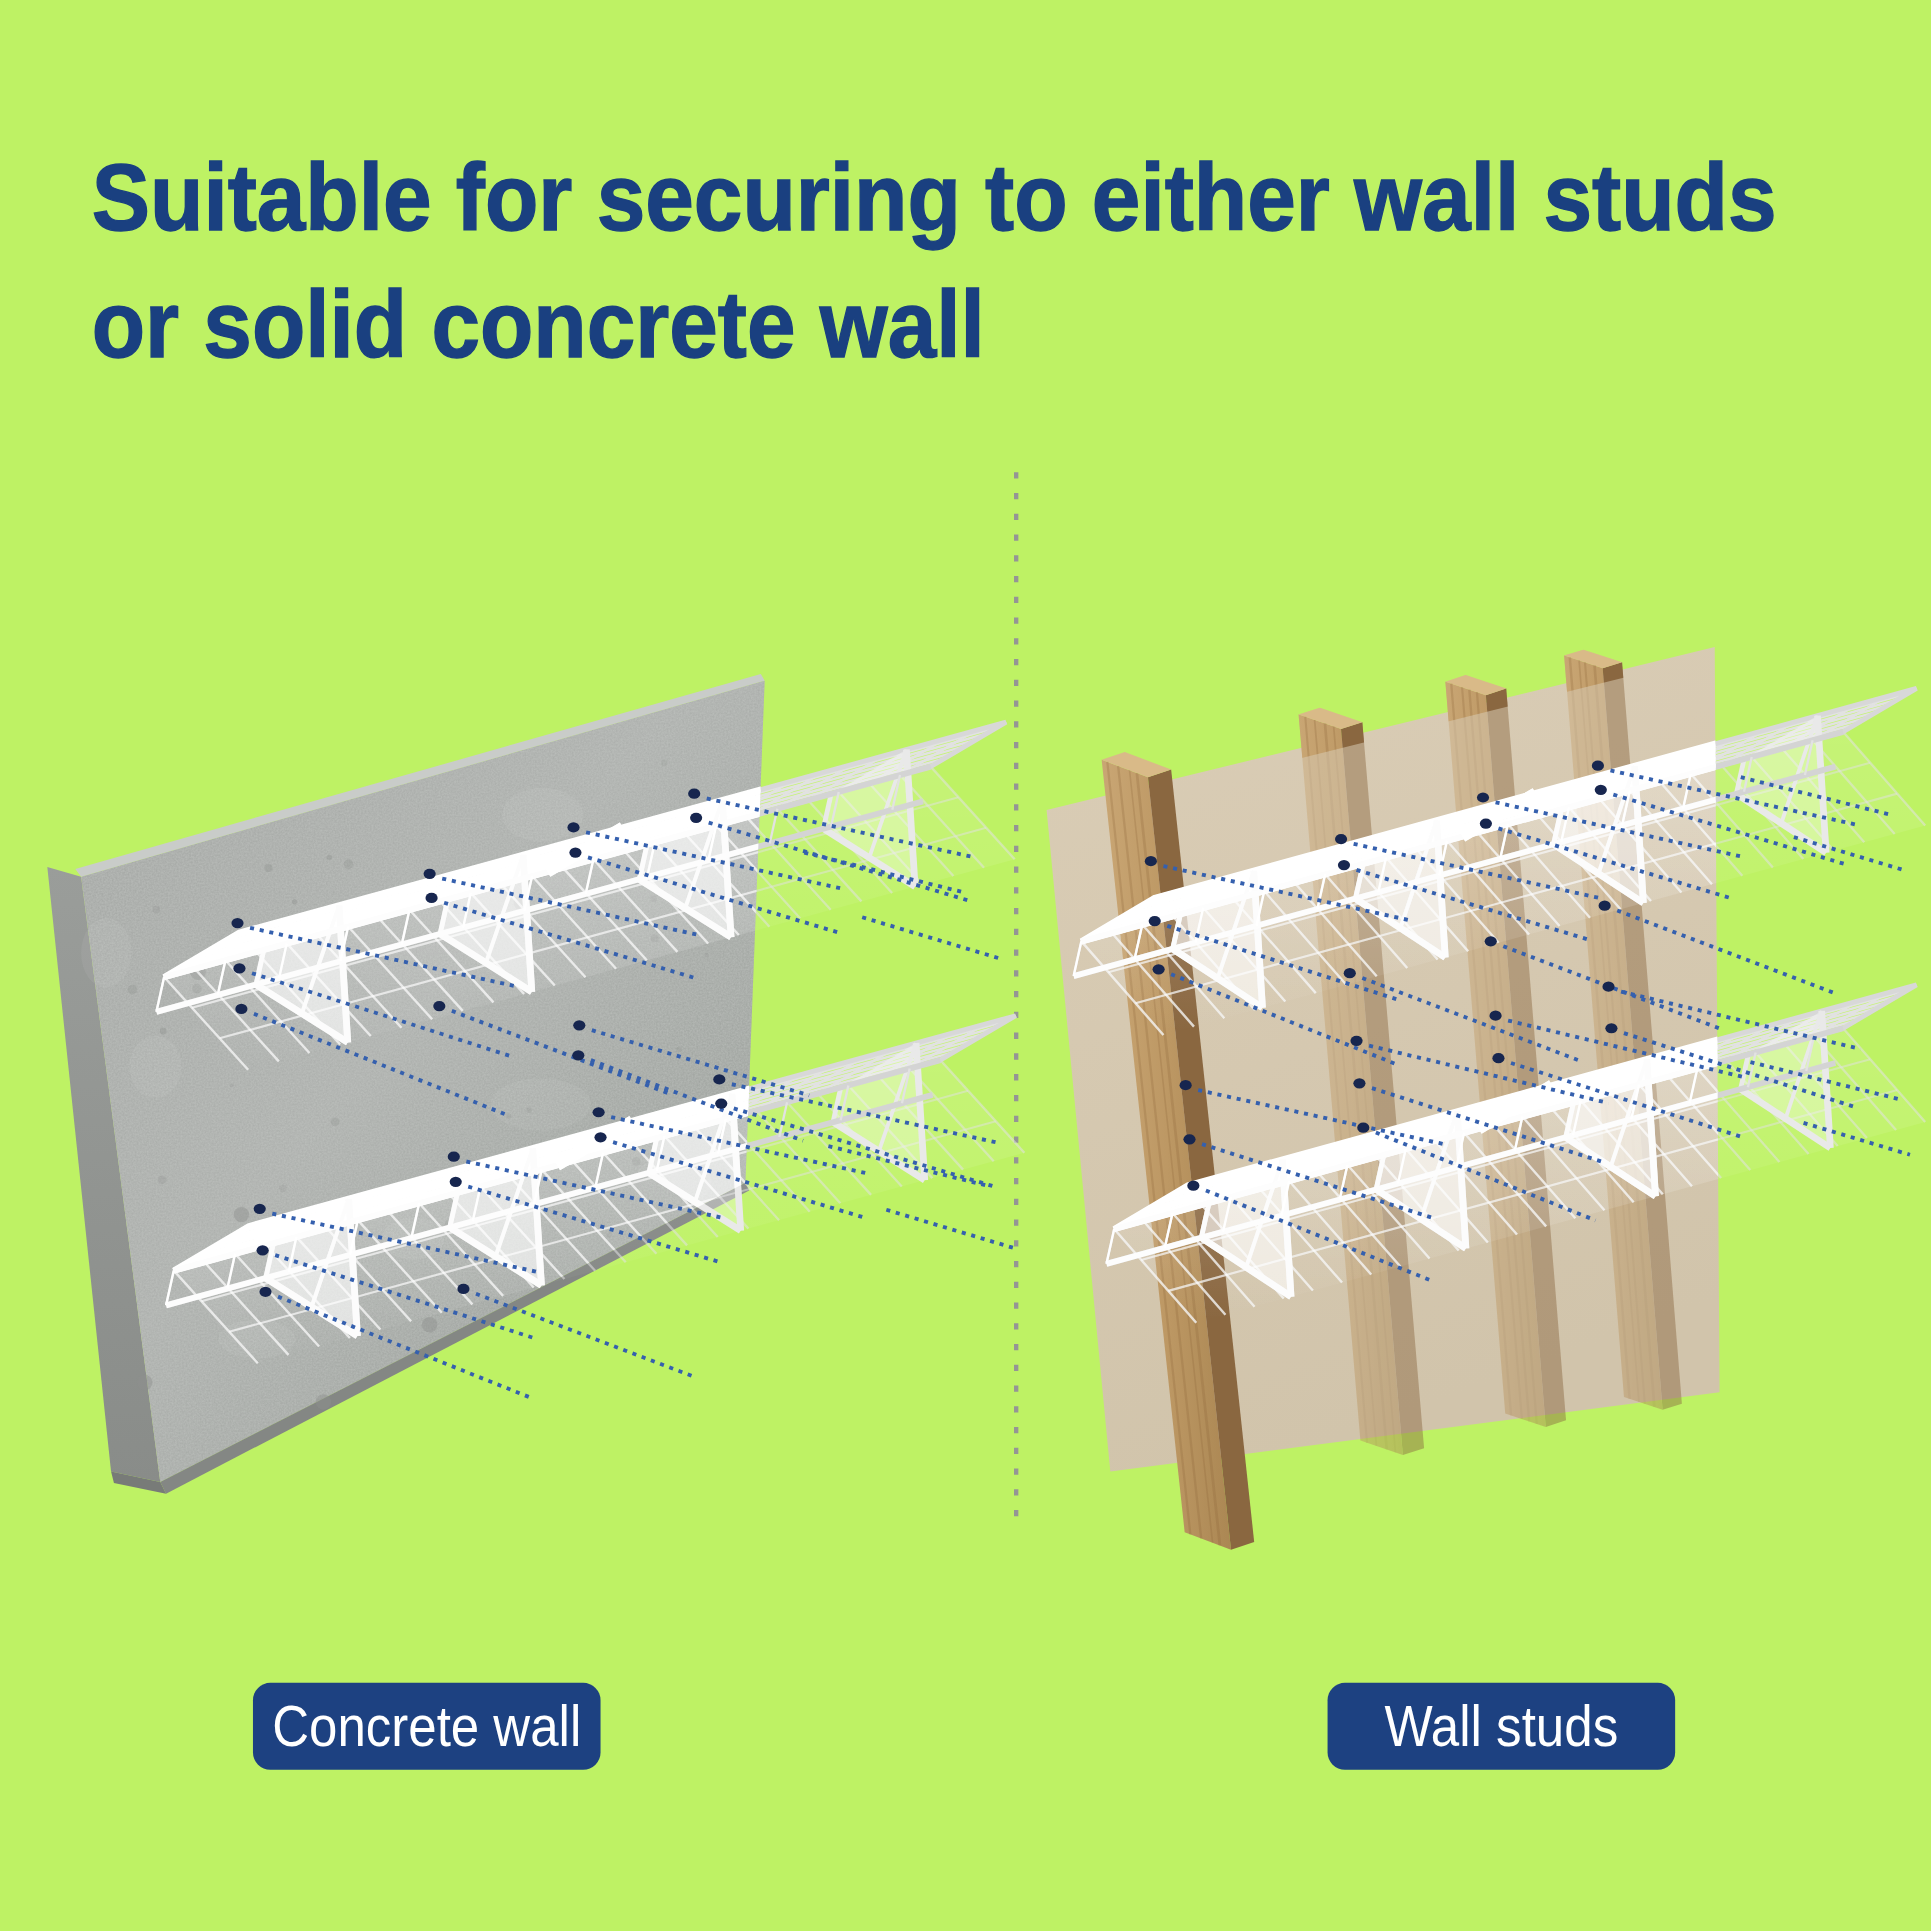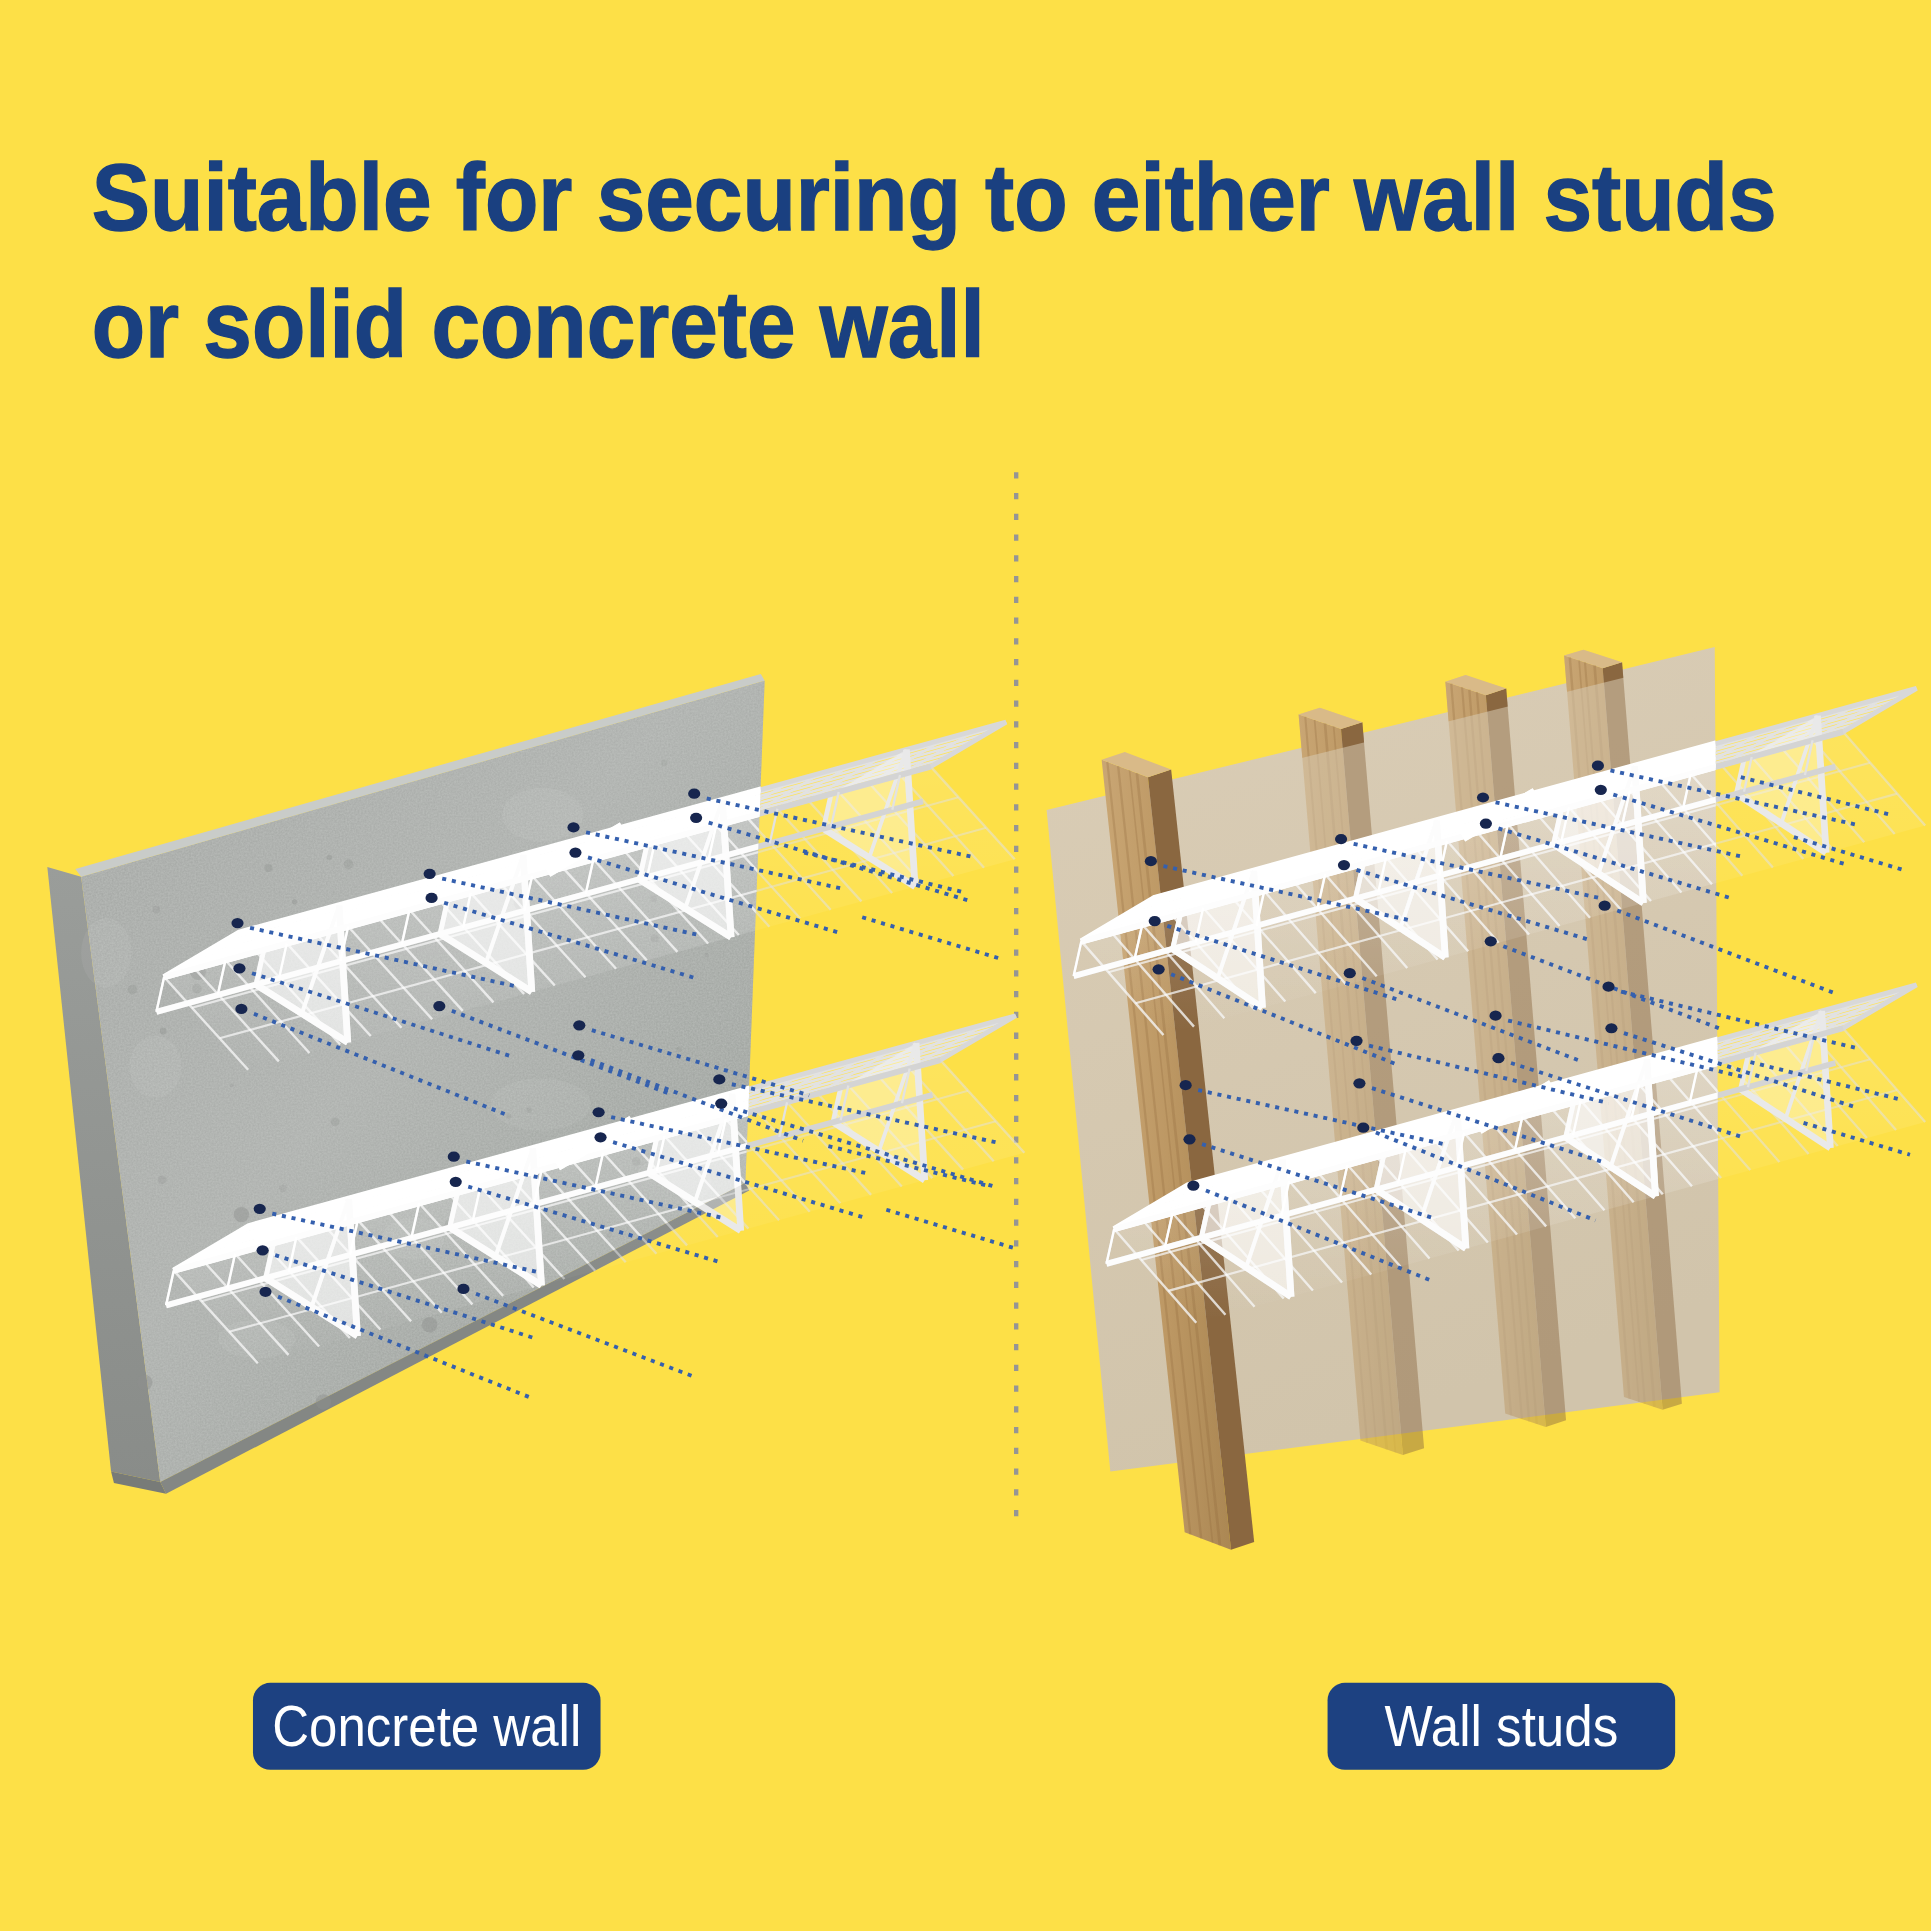--- a/index.html
+++ b/index.html
@@ -1,16 +1,16 @@
 <!DOCTYPE html>
 <html><head>
 <meta charset="utf-8">
 <style>
   html,body{margin:0;padding:0;background:#ffffff;}
-  .page{position:relative;width:1931px;height:1931px;background:#fde047;
+  .page{position:relative;width:1931px;height:1931px;background:#bef264;
         font-family:"Liberation Sans", sans-serif;}
 </style>
 </head>
 <body>
 <div class="page">
 <svg width="1931" height="1931" viewBox="0 0 2000 2000" xmlns="http://www.w3.org/2000/svg">
 <defs>
   <linearGradient id="wallg" x1="0" y1="0" x2="1" y2="1">
     <stop offset="0" stop-color="#a0a3a0"></stop>
     <stop offset="0.45" stop-color="#abaeab"></stop>

